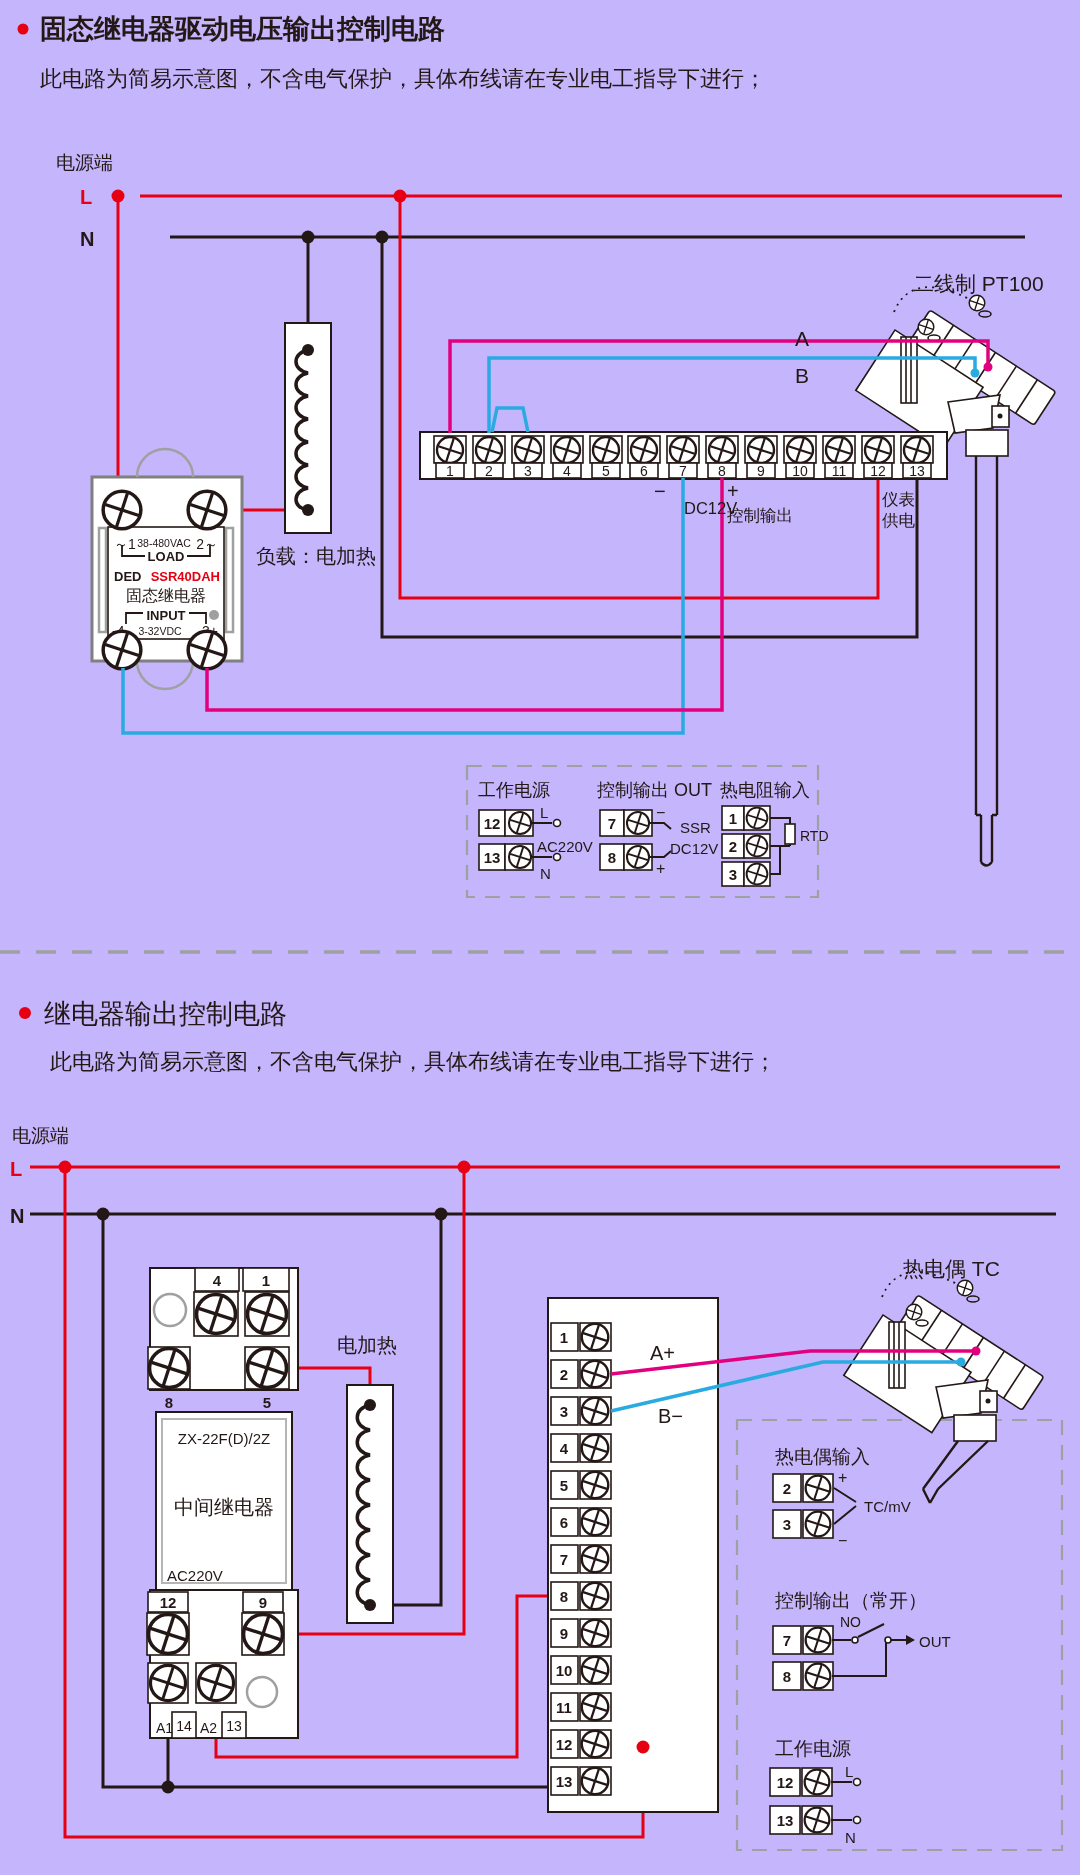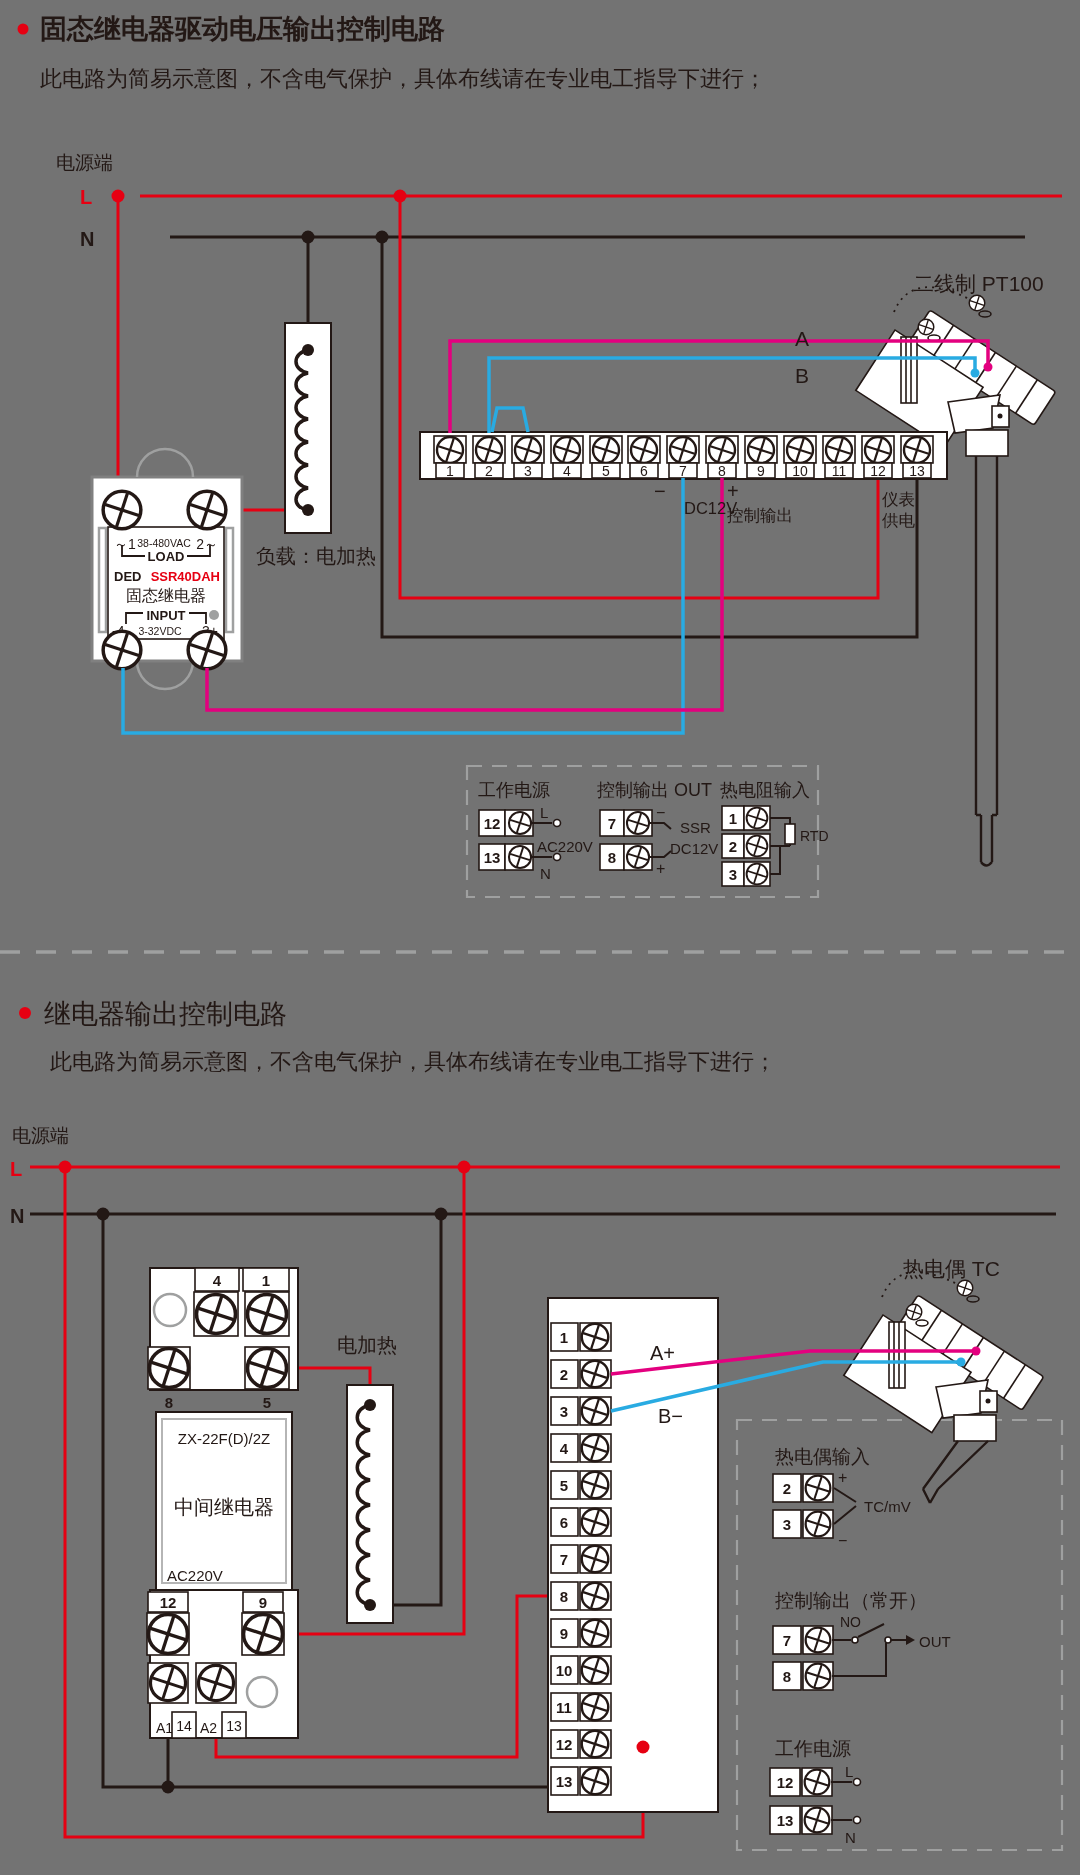--- a/index.html
+++ b/index.html
@@ -1,16 +1,16 @@
 <!DOCTYPE html>
 <html lang="zh"><head>
 <meta charset="utf-8">
 <style>
   html,body{margin:0;padding:0;background:#fff;}
-  .page{position:relative;width:1080px;height:1875px;background:#737373;overflow:hidden;}
+  .page{position:relative;width:1080px;height:1875px;background:#c4b5fd;overflow:hidden;}
   svg{position:absolute;left:0;top:0;}
   svg text{font-family:"Liberation Sans","DejaVu Sans",sans-serif;fill:#231815;}
   .tt1{font-size:27px;font-weight:700;}
   .tt2{font-size:27px;font-weight:500;}
   .sub{font-size:22px;}
   .lab19{font-size:19px;}
   .lab20{font-size:20px;}
   .lab21{font-size:21px;}
   .lnl{font-size:20px;font-weight:700;}
   .red{fill:#e60012;}

